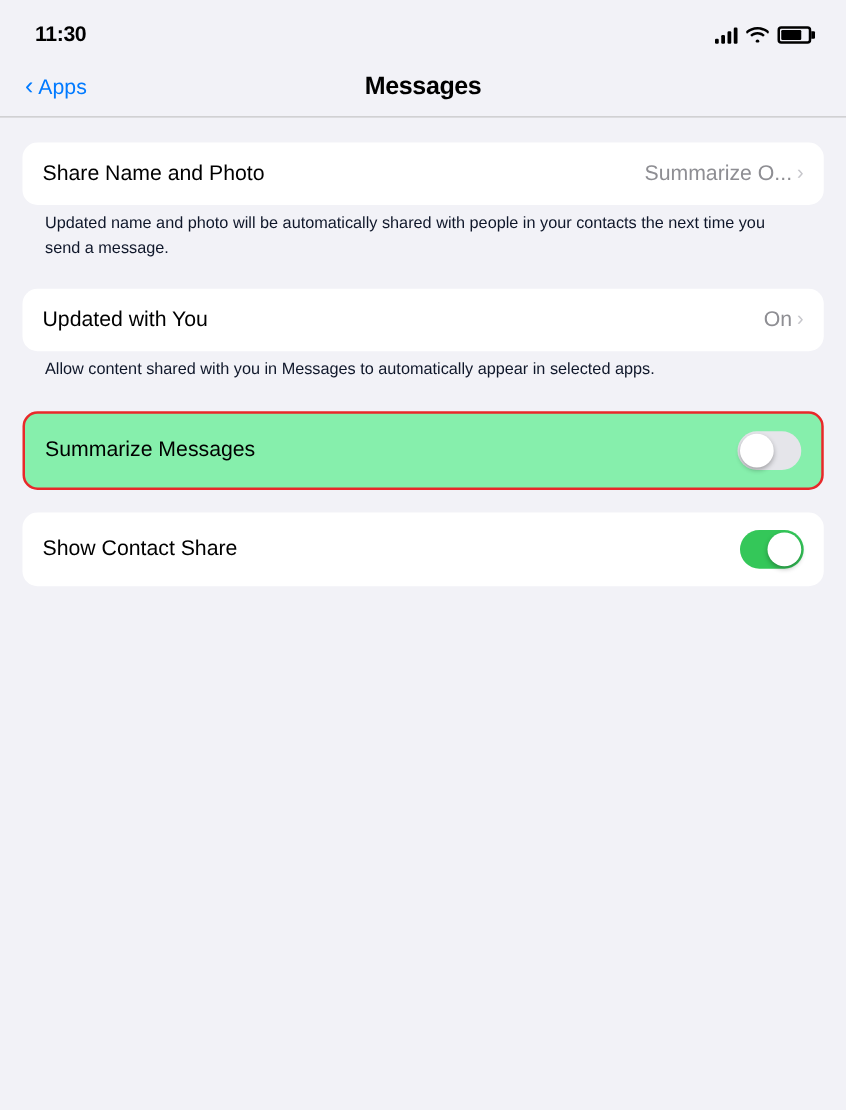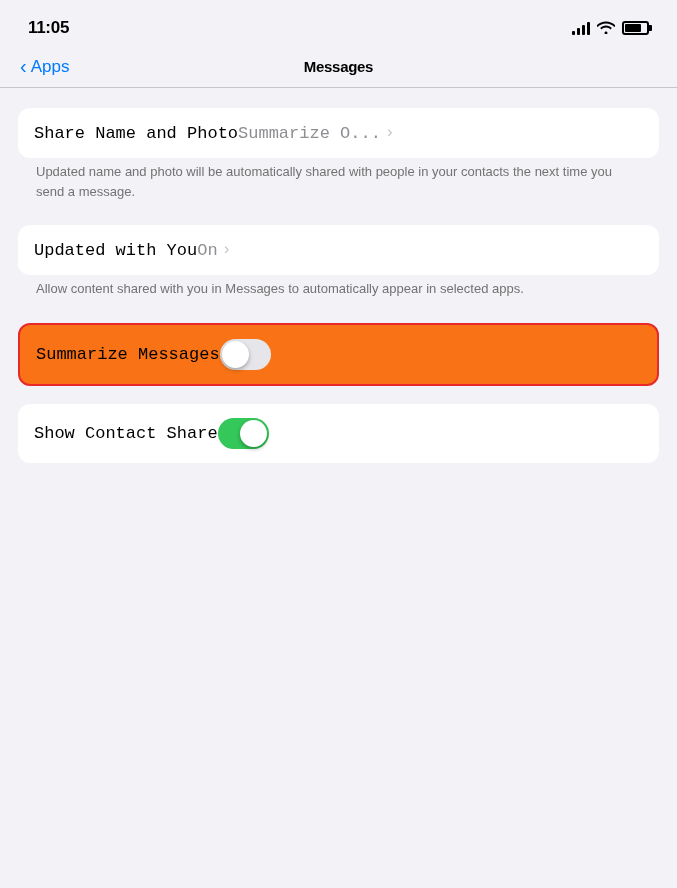--- a/index.html
+++ b/index.html
@@ -107,21 +107,21 @@
     }
 
     .back-chevron {
       font-size: 20px;
       font-weight: 300;
       line-height: 1;
       margin-top: -1px;
     }
 
     .nav-title {
-      font-size: 15px;
+      font-size: 20px;
       font-weight: 600;
       color: #000;
       letter-spacing: -0.3px;
     }
 
     
     .content {
       padding: 20px 18px;
       display: flex;
       flex-direction: column;
@@ -132,23 +132,23 @@
     .card {
       background: #fff;
       border-radius: 12px;
       overflow: hidden;
       margin-bottom: 8px;
     }
 
     .card-row {
       display: flex;
       align-items: center;
+      justify-content: space-between;
       padding: 14px 16px;
       min-height: 50px;
-      font-family: Liberation Mono, monospace;
     }
 
     .card-label {
       font-size: 17px;
       color: #000;
       font-weight: 400;
     }
 
     .card-value-row {
       display: flex;
@@ -159,21 +159,21 @@
     }
 
     .chevron-right {
       color: #c7c7cc;
       font-size: 16px;
       font-weight: 500;
     }
 
     .description-text {
       font-size: 13px;
-      color: #737373;
+      color: #0f172a;
       line-height: 1.5;
       padding: 0 18px 14px 18px;
       margin-top: -4px;
     }
 
     
     .toggle {
       width: 51px;
       height: 31px;
       border-radius: 16px;
@@ -204,41 +204,41 @@
     .toggle.off .toggle-knob {
       left: 2px;
     }
 
     .toggle.on .toggle-knob {
       left: 22px;
     }
 
     
     .card-highlighted {
-      background: #f97316;
+      background: #86efac;
       border-radius: 12px;
       overflow: visible;
       margin-bottom: 8px;
       border: 2.5px solid #e8292a;
     }
 
     .card-highlighted .card-row {
       border-radius: 10px;
     }
 
     
     .section-gap {
       height: 10px;
     }
   </style>
 </head>
 <body>
 
 <div class="status-bar">
-  <span class="status-time">11:05</span>
+  <span class="status-time">11:30</span>
   <div class="status-icons">
     <div class="signal-bars">
       <div class="signal-bar" style="height:4px;"></div>
       <div class="signal-bar" style="height:7px;"></div>
       <div class="signal-bar" style="height:10px;"></div>
       <div class="signal-bar" style="height:13px;"></div>
     </div>
     <span class="wifi-icon">
       <svg width="18" height="14" viewBox="0 0 18 14" fill="none">
         <path d="M9 11.5C9.83 11.5 10.5 12.17 10.5 13C10.5 13.83 9.83 14.5 9 14.5C8.17 14.5 7.5 13.83 7.5 13C7.5 12.17 8.17 11.5 9 11.5Z" fill="black"></path>

